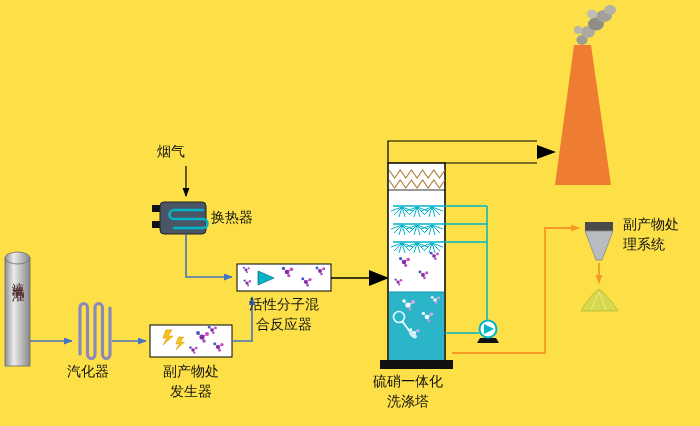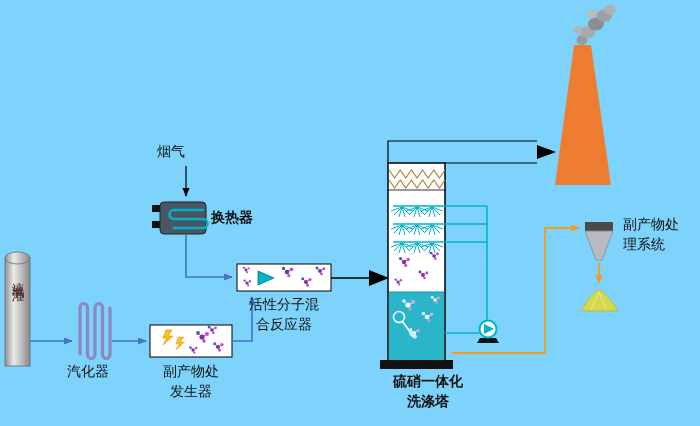--- a/index.html
+++ b/index.html
@@ -1,17 +1,17 @@
 <!DOCTYPE html>
 <html style="--flow-blue: #4472c4; --pipe-cyan: #00b4c8; --line-orange: #f59a23; --chimney-orange: #ef7d31; --liquid-cyan: #2ab5c9; --smoke-gray: #9a9a9a; --lightning-yellow: #f5c518; --molecule-purple: #8a2aa0; --molecule-magenta: #cc44cc; --hx-body: #4a5566; --demister-tan: #b08038; --byproduct-yellow: #d6d84f; --tank-gray: #b0b0b0;"><head>
 <meta charset="utf-8">
 <style>
   html,body{margin:0;padding:0;background:#fff;}
   .stage{
-    position:relative;width:700px;height:426px;background:#7dd3fc;
+    position:relative;width:700px;height:426px;background:#fde047;
     overflow:hidden;font-family:"DejaVu Sans","Liberation Sans",sans-serif;
   }
   .stage svg{position:absolute;left:0;top:0;}
   .lbl{
     position:absolute;font-size:14px;line-height:1.45;color:#111;
     white-space:pre-line;text-align:center;pointer-events:none;
   }
   .lbl-left{text-align:left;}
   .lbl-vert{
     writing-mode:vertical-rl;letter-spacing:3px;font-size:13px;color:#4a2525;
@@ -192,31 +192,31 @@
     </g>
     <path d="M599,263 V283" style="stroke:var(--line-orange,#f59a23)" stroke-width="1.8" fill="none" marker-end="url(#arrO)"></path>
     <g>
       <path d="M581,311 Q590,295 599,289 Q608,295 618,311 Z" style="fill:var(--byproduct-yellow,#d6d84f)" stroke="#b8b830" stroke-width="0.8"></path>
       <path d="M599,292 L591,310 M599,292 L606,310" stroke="#eaea90" stroke-width="1" fill="none"></path>
     </g>
   </svg>
 
   <div class="lbl lbl-left" style="left:157px;top:141px;width:44px;">烟气</div>
 
-  <div class="lbl lbl-left" style="left:211px;top:207px;width:60px;font-weight:bold;">换热器</div>
+  <div class="lbl lbl-left" style="left:211px;top:207px;width:60px;">换热器</div>
 
   <div class="lbl lbl-vert" style="left:8px;top:272px;height:92px;">液氧灌</div>
 
   <div class="lbl" style="left:60px;top:361px;width:56px;">汽化器</div>
 
   <div class="lbl" style="left:143px;top:361px;width:96px;">副产物处
 发生器</div>
 
   <div class="lbl" style="left:236px;top:294px;width:96px;">活性分子混
 合反应器</div>
 
-  <div class="lbl" style="left:378px;top:371px;width:100px;font-weight:bold;">硫硝一体化
+  <div class="lbl" style="left:358px;top:371px;width:100px;">硫硝一体化
 洗涤塔</div>
 
   <div class="lbl lbl-left" style="left:623px;top:214px;width:72px;">副产物处
 理系统</div>
 
 </div>
 
 </body></html>

